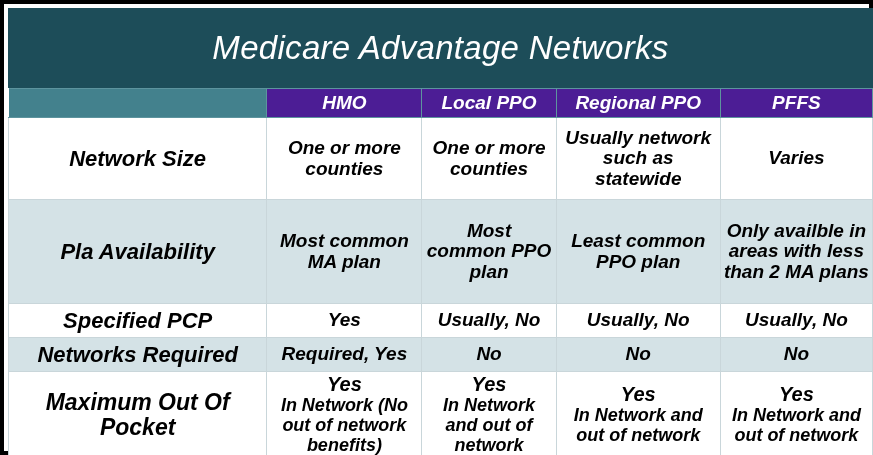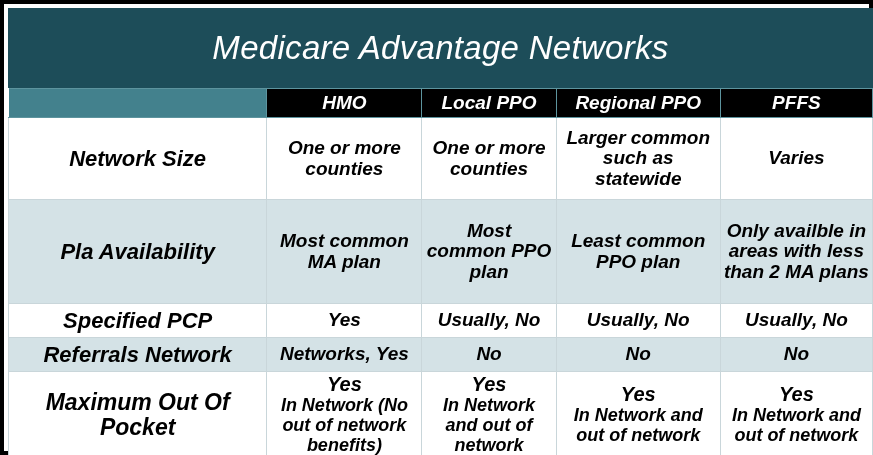--- a/index.html
+++ b/index.html
@@ -63,21 +63,21 @@
     padding: 2px 3px;
     text-align: center;
     vertical-align: middle;
     font-weight: bold;
     color: #000000;
     line-height: 1.08;
     overflow: hidden;
   }
   
   tr.head-row th {
-    background: #000000;
+    background: #4c1d95;
     color: #ffffff;
     font-size: 19px;
     border-color: #5d949e;
     height: 29px;
     padding: 0 3px;
   }
   tr.head-row th.corner {
     background: #43818d;
     border-left: none;
   }
@@ -144,43 +144,43 @@
             <th class="h3">Regional PPO</th>
             <th class="h4">PFFS</th>
           </tr>
         </thead>
         <tbody>
 
           <tr class="band-white r-tall">
             <td class="rowlabel">Network Size</td>
             <td class="cell c1">One or more counties</td>
             <td class="cell c2">One or more counties</td>
-            <td class="cell c3">Larger common such as statewide</td>
+            <td class="cell c3">Usually network such as statewide</td>
             <td class="cell c4">Varies</td>
           </tr>
 
           <tr class="band-blue r-tall2">
             <td class="rowlabel">Pla Availability</td>
             <td class="cell c1">Most common MA plan</td>
             <td class="cell c2">Most common PPO plan</td>
             <td class="cell c3">Least common PPO plan</td>
             <td class="cell c4">Only availble in areas with less than 2 MA plans</td>
           </tr>
 
           <tr class="band-white r-short">
             <td class="rowlabel">Specified PCP</td>
             <td class="cell c1">Yes</td>
             <td class="cell c2">Usually, No</td>
             <td class="cell c3">Usually, No</td>
             <td class="cell c4">Usually, No</td>
           </tr>
 
           <tr class="band-blue r-short">
-            <td class="rowlabel">Referrals Network</td>
-            <td class="cell c1">Networks, Yes</td>
+            <td class="rowlabel">Networks Required</td>
+            <td class="cell c1">Required, Yes</td>
             <td class="cell c2">No</td>
             <td class="cell c3">No</td>
             <td class="cell c4">No</td>
           </tr>
 
           <tr class="band-white r-last">
             <td class="rowlabel">Maximum Out Of Pocket</td>
             <td class="cell c1">
               <span class="big-yes">Yes</span>
               <span class="sub-note">In Network (No out of network benefits)</span>

